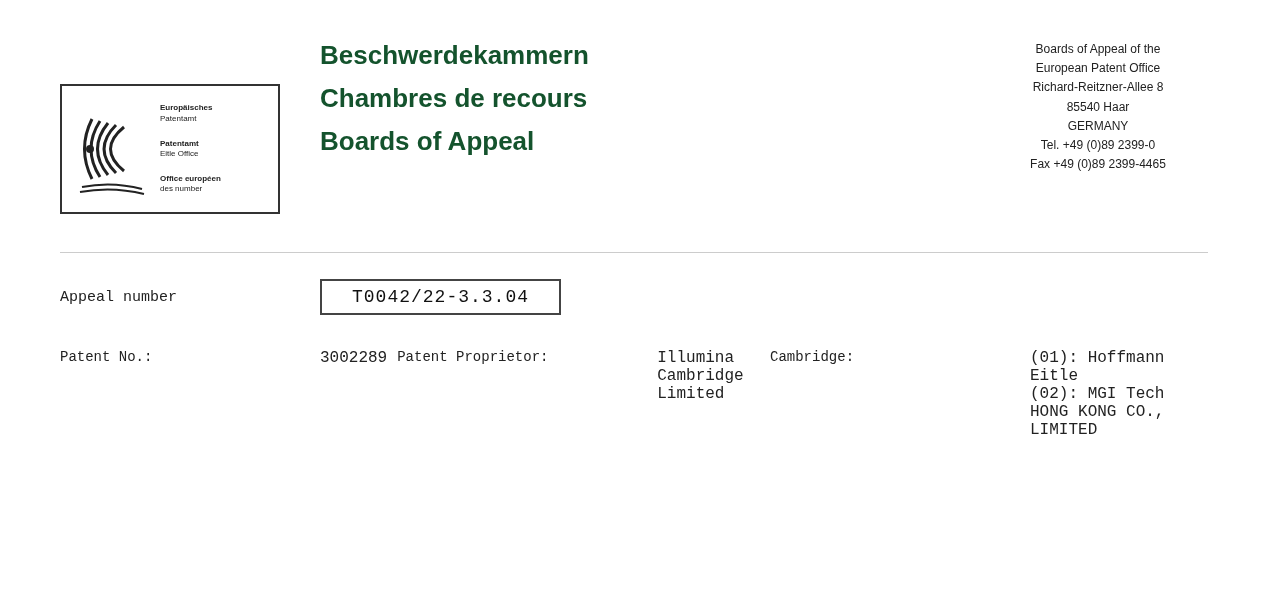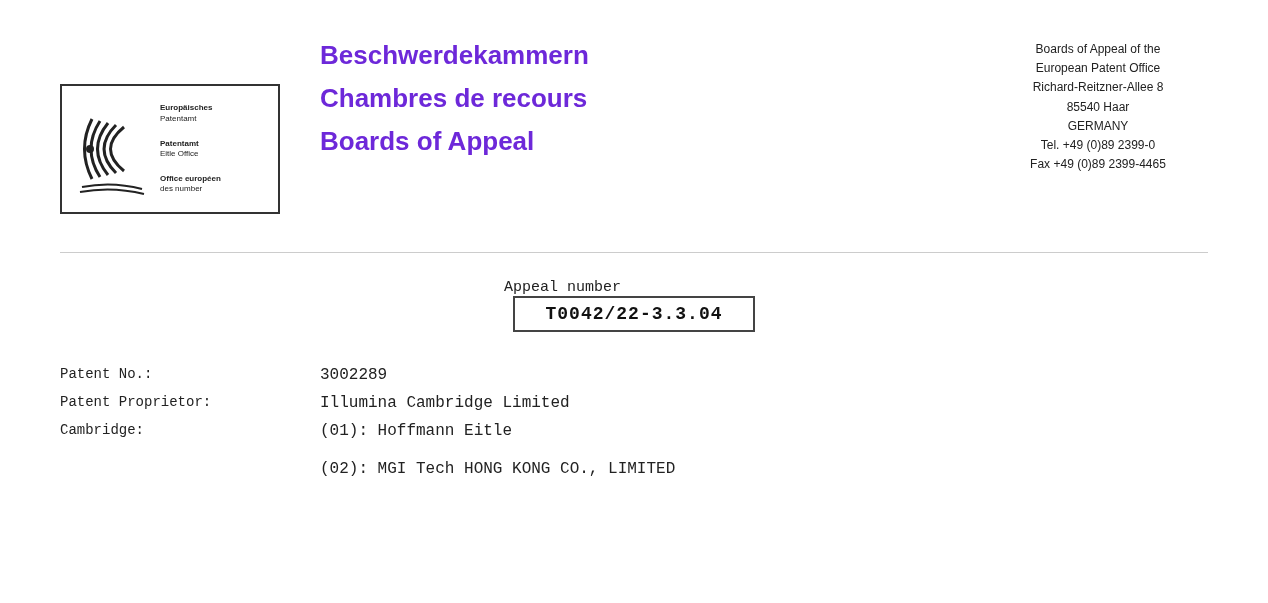--- a/index.html
+++ b/index.html
@@ -82,21 +82,21 @@
       display: flex;
       flex-direction: column;
       justify-content: flex-start;
       margin-left: 40px;
       flex: 1;
     }
 
     .main-title {
       font-size: 26px;
       font-weight: bold;
-      color: #6d28d9;
+      color: #14532d;
       font-family: Arial, Helvetica, sans-serif;
       margin-bottom: 12px;
     }
 
     .right-address {
       text-align: center;
       font-size: 12px;
       color: #222;
       font-family: Arial, Helvetica, sans-serif;
       line-height: 1.6;
@@ -105,46 +105,44 @@
     }
 
     .body-section {
       display: flex;
       flex-direction: column;
       margin-top: 10px;
     }
 
     .appeal-row {
       display: flex;
-      flex-direction: column;
       align-items: center;
       margin-bottom: 24px;
     }
 
     .appeal-label {
       font-size: 15px;
       color: #222;
       font-family: 'Courier New', Courier, monospace;
       width: 260px;
       flex-shrink: 0;
     }
 
     .appeal-number-box {
       border: 2px solid #444;
       padding: 6px 30px;
       font-size: 18px;
       font-family: 'Courier New', Courier, monospace;
       color: #111;
       letter-spacing: 1px;
-      font-weight: bold;
     }
 
     .info-rows {
       display: flex;
-      flex-direction: column;
+      flex-direction: row;
       gap: 10px;
       margin-top: 10px;
     }
 
     .info-row {
       display: flex;
       flex-direction: row;
       align-items: flex-start;
     }
 
@@ -158,21 +156,21 @@
 
     .info-value {
       font-size: 16px;
       color: #222;
       font-family: 'Courier New', Courier, monospace;
     }
 
     .info-value-multi {
       display: flex;
       flex-direction: column;
-      gap: 20px;
+      gap: 0;
     }
 
     .divider-line {
       border: none;
       border-top: 1px solid #ccc;
       margin: 8px 0 16px 0;
     }
   </style>
 </head>
 <body>

